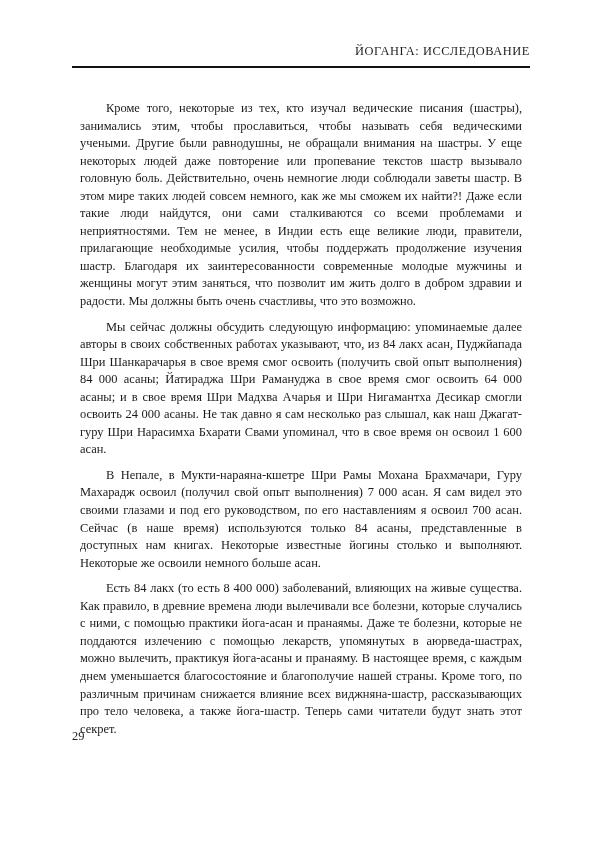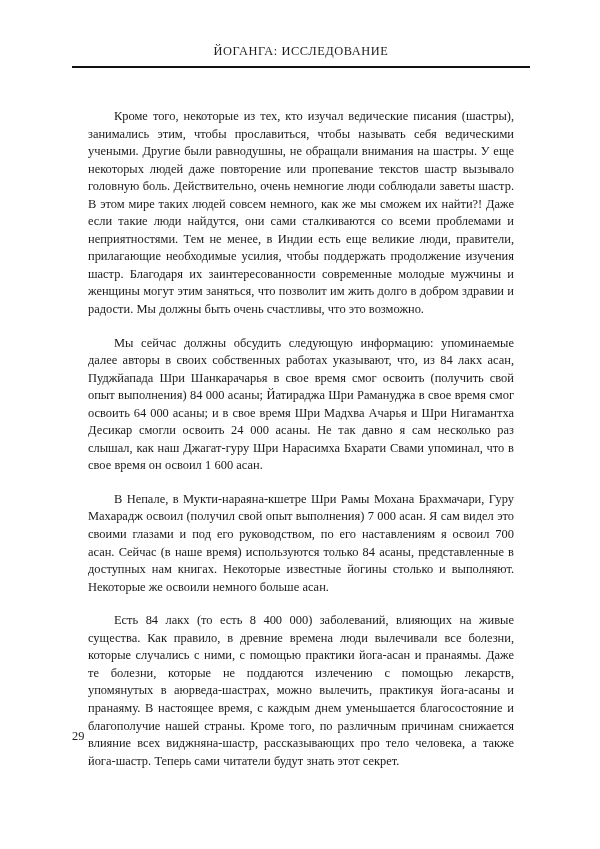--- a/index.html
+++ b/index.html
@@ -21,21 +21,21 @@
 
   
   .running-head {
     position: absolute;
     left: 72px;
     top: 44px;
     width: 458px;
   }
   .running-head-text {
     display: block;
-    text-align: center;
+    text-align: right;
     font-family: "Liberation Serif", "DejaVu Serif", serif;
     font-size: 12.4px;
     letter-spacing: 0.55px;
     color: #1d1d1d;
     line-height: 1.15;
     white-space: nowrap;
   }
   .head-rule {
     position: absolute;
     left: 72px;
@@ -46,21 +46,21 @@
   }
 
   
   .text-block {
     position: absolute;
     left: 72px;
     top: 92px;
     width: 458px;
   }
   .para {
-    margin: 16px;
+    margin: 8px;
     text-align: justify;
     text-justify: inter-word;
     text-indent: 26px;
     font-size: 12.45px;
     line-height: 17.55px;
     color: #1a1a1a;
     hyphens: manual;
     word-spacing: 0.1px;
   }
 

